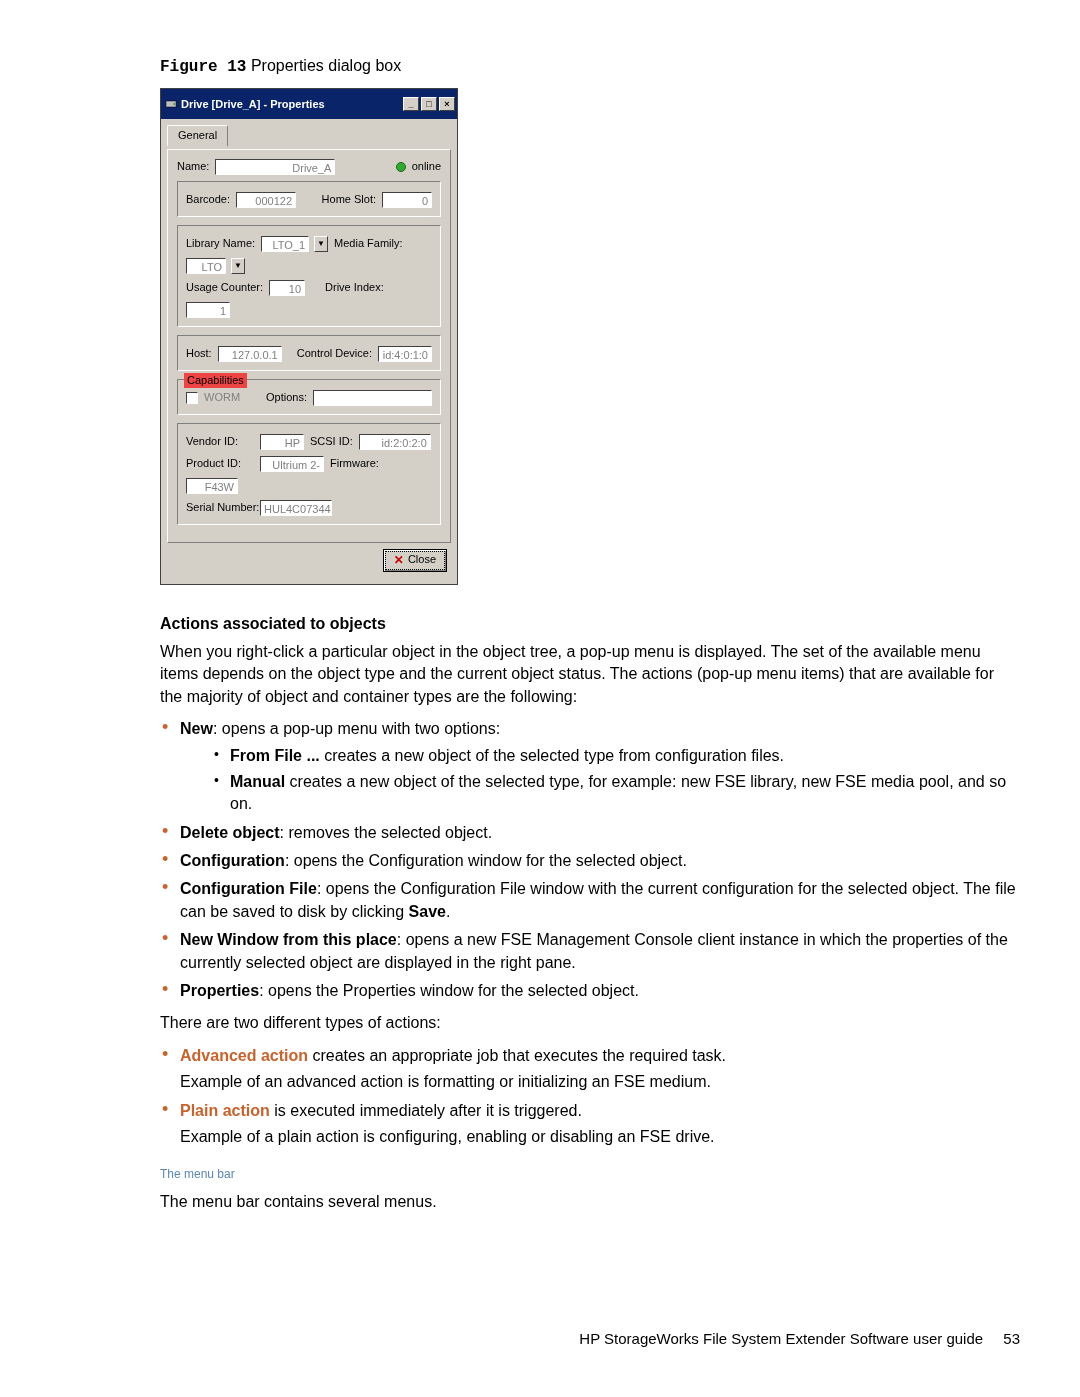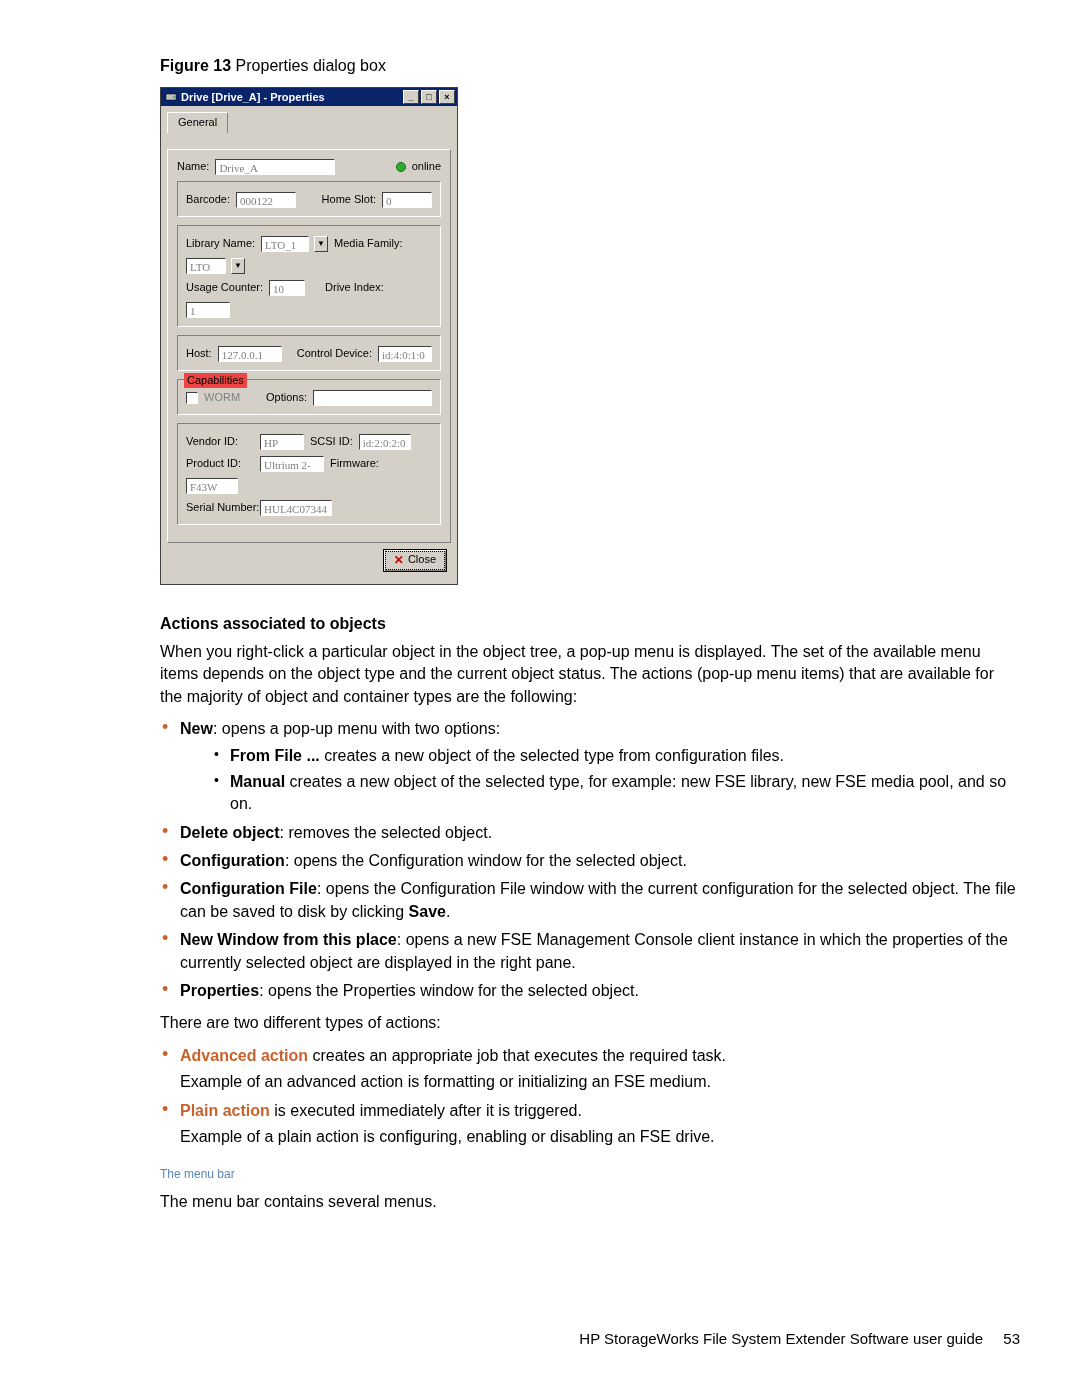--- a/index.html
+++ b/index.html
@@ -8,56 +8,56 @@
     height: 1397px;
     background: #fff;
     font-family: Arial, Helvetica, sans-serif;
     color: #000;
     position: relative;
     padding: 55px 60px 0 160px;
     font-size: 16px;
     line-height: 1.4;
   }
   .figcap { font-size: 16px; margin-bottom: 10px; }
-  .figcap .figlabel { font-weight: bold; }
+  .figcap .figlabel { font-weight: bold; font-family: Liberation Mono, monospace; }
 
   
   .dialog {
     width: 298px;
     font-family: Tahoma, Arial, sans-serif;
     font-size: 11px;
     background: #d4d0c8;
     border: 1px solid #404040;
     margin-bottom: 28px;
   }
   .titlebar {
     background: #0a246a;
     color: #fff;
     display: flex;
     align-items: center;
-    height: 18px;
+    height: 30px;
     padding: 0 2px 0 4px;
     font-weight: bold;
     font-size: 11px;
   }
   .titlebar .title-icon { width: 12px; height: 12px; margin-right: 4px; display:inline-block;}
   .titlebar .title-icon svg { display:block;}
   .titlebar .spacer { flex: 1; }
   .tbtn {
     width: 16px; height: 14px;
     background: #d4d0c8;
     border: 1px solid #fff;
     border-right-color:#404040; border-bottom-color:#404040;
     margin-left: 2px;
     display: flex; align-items: center; justify-content: center;
     font-size: 9px; font-weight: bold; color:#000;
     line-height: 1;
   }
   .dlg-body { padding: 6px; }
-  .tabrow { display:flex; margin-bottom: 16px; }
+  .tabrow { display:flex; margin-bottom: 3px; }
   .tab {
     background:#d4d0c8;
     border:1px solid #fff;
     border-right-color:#808080; border-top-color:#fff; border-left-color:#fff;
     border-bottom: none;
     padding: 2px 10px;
     font-size:11px;
     border-radius: 2px 2px 0 0;
   }
   .tabcontent {
@@ -78,22 +78,23 @@
   }
   .row { display:flex; align-items:center; gap:6px; margin-bottom:6px; flex-wrap: wrap;}
   .row:last-child{margin-bottom:0;}
   .lbl { font-size:11px; white-space: nowrap; }
   .field {
     background:#fff; color:#808080;
     border:1px solid #808080;
     border-top-color:#404040; border-left-color:#404040;
     border-right-color:#fff; border-bottom-color:#fff;
     height:16px; padding: 1px 3px; font-size:11px;
-    font-family: Liberation Serif, serif;
+    font-family: Liberation Sans, sans-serif;
     overflow:hidden;
+    text-align:right;
   }
   .dropdown-btn {
     width: 14px; height: 16px; background:#d4d0c8;
     border:1px solid #fff; border-right-color:#404040; border-bottom-color:#404040;
     display:inline-flex; align-items:center; justify-content:center;
     font-size:8px; margin-left:-1px;
   }
   .status-dot { width:10px;height:10px;border-radius:50%;background:#2eab2e;border:1px solid #1a6b1a;display:inline-block;}
   .cbx { width:12px;height:12px;border:1px solid #808080;background:#fff;
     border-top-color:#404040; border-left-color:#404040;
@@ -206,21 +207,21 @@
           <span class="lbl">Options:</span>
           <span class="field" style="flex:1"></span>
         </div>
       </div>
 
       <div class="grp">
         <div class="row">
           <span class="lbl" style="width:68px">Vendor ID:</span>
           <span class="field" style="width:44px">HP</span>
           <span class="lbl">SCSI ID:</span>
-          <span class="field" style="width:52px">id:2:0:2:0</span>
+          <span class="field" style="width:72px">id:2:0:2:0</span>
         </div>
         <div class="row">
           <span class="lbl" style="width:68px">Product ID:</span>
           <span class="field" style="width:64px">Ultrium 2-SCSI</span>
           <span class="lbl">Firmware:</span>
           <span class="field" style="width:52px">F43W</span>
         </div>
         <div class="row">
           <span class="lbl" style="width:68px">Serial Number:</span>
           <span class="field" style="width:72px">HUL4C07344</span>

